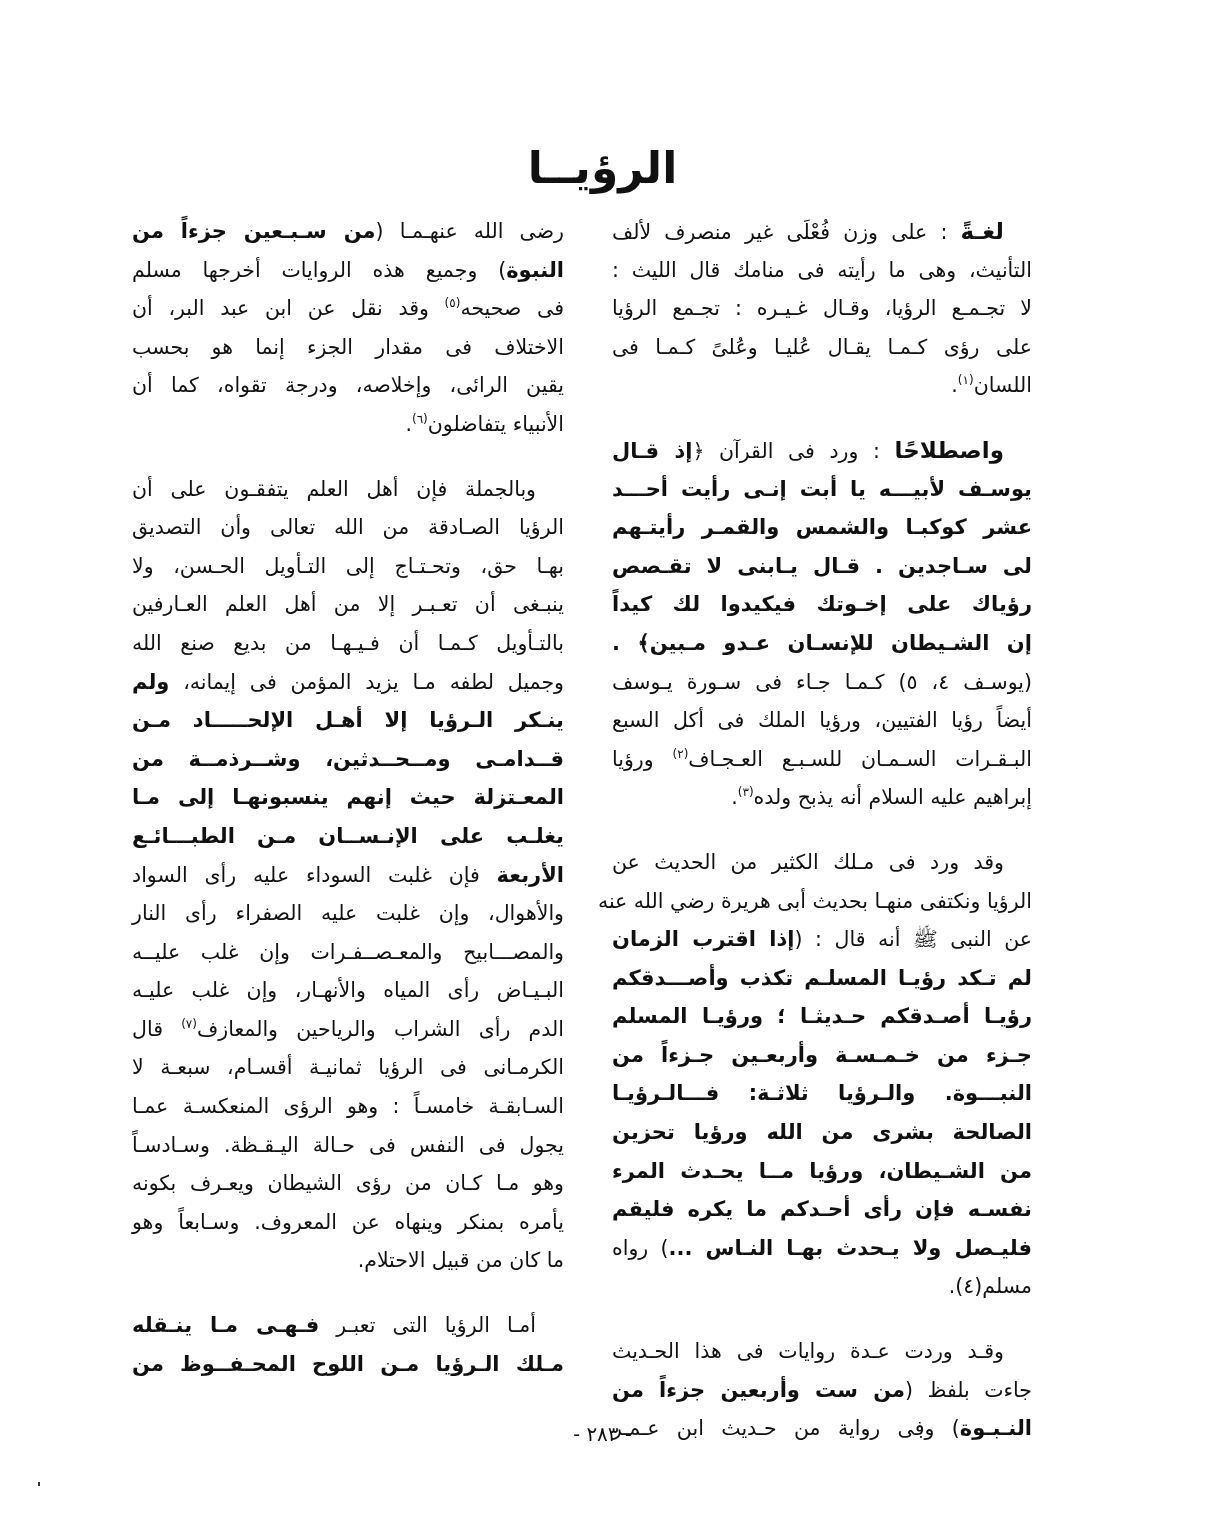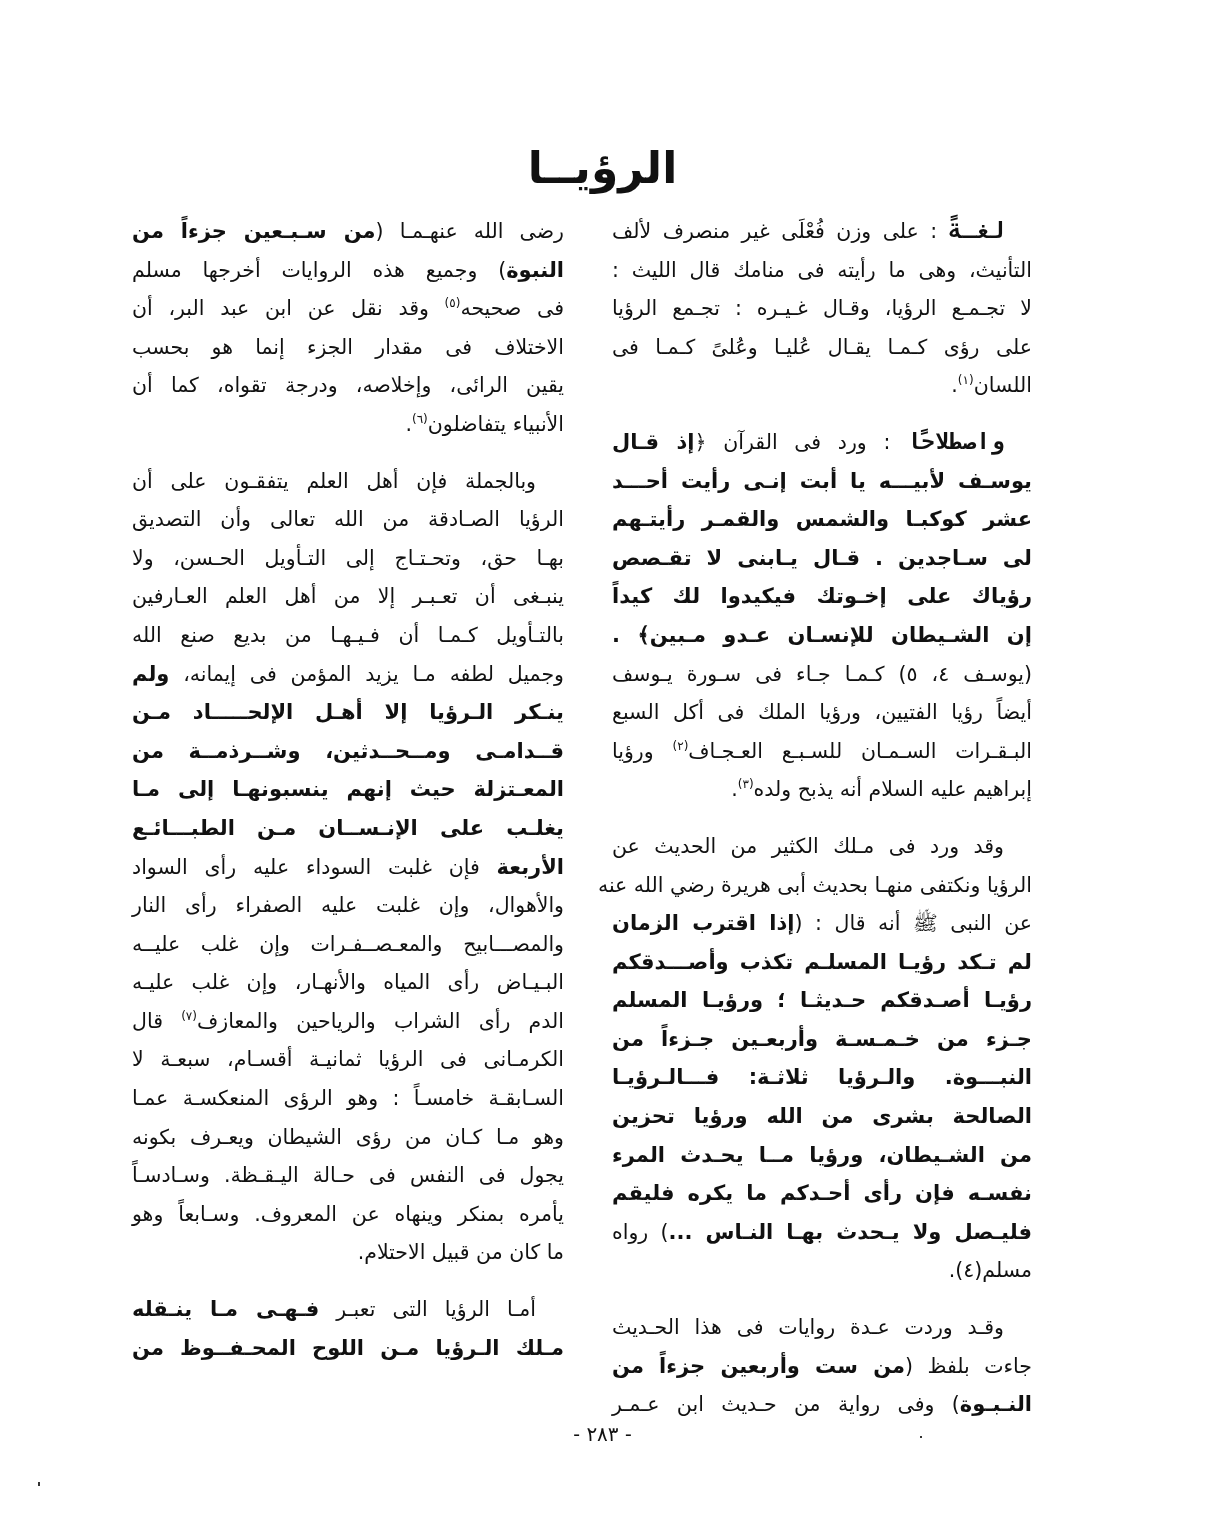--- a/index.html
+++ b/index.html
@@ -17,23 +17,23 @@
   }
   .col-right { left: 612px; width: 420px; }
   .col-left  { left: 132px; width: 432px; }
   .line {
     height: 38.6px; line-height: 38.6px; font-size: 20.5px;
     white-space: nowrap; text-align: justify; text-align-last: justify;
     overflow: visible;
   }
   .line.last { text-align-last: right; }
   .line.indent { padding-right: 28px; }
-  .line.gap { margin-top: 18px; }
+  .line.gap { margin-top: 26px; }
   .b { font-weight: bold; font-size: 21px; }
-  .kw { font-weight: bold; font-size: 23px; font-family: Liberation Mono, monospace; }
+  .kw { font-weight: bold; font-size: 23px; }
   sup { font-size: 12px; line-height: 0; }
   .page-number {
     position: absolute; top: 1422px; left: 0; width: 1205px; text-align: center;
     font-family: "DejaVu Serif", serif; font-size: 20px; direction: rtl;
   }
   .speck { position: absolute; background: #333; }
 </style>
 </head>
 <body>
 
@@ -88,22 +88,22 @@
     <div class="line"><span class="b">قــدامـى ومــحــدثين، وشــرذمــة من</span></div>
     <div class="line"><span class="b">المعـتزلة حيث إنهم ينسبونهـا إلى مـا</span></div>
     <div class="line"><span class="b">يغلـب على الإنـســان مـن الطبـــائـع</span></div>
     <div class="line"><span class="b">الأربعة</span><span> فإن غلبت السوداء عليه رأى السواد</span></div>
     <div class="line"><span>والأهوال، وإن غلبت عليه الصفراء رأى النار</span></div>
     <div class="line"><span>والمصـــابيح والمعـصــفـرات وإن غلب عليــه</span></div>
     <div class="line"><span>البـيـاض رأى المياه والأنهـار، وإن غلب عليـه</span></div>
     <div class="line"><span>الدم رأى الشراب والرياحين والمعازف</span><sup>(٧)</sup><span> قال</span></div>
     <div class="line"><span>الكرمـانى فى الرؤيا ثمانيـة أقسـام، سبعـة لا</span></div>
     <div class="line"><span>السـابقـة خامسـاً : وهو الرؤى المنعكسـة عمـا</span></div>
+    <div class="line"><span>يجول فى النفس فى حـالة اليـقـظة. وسـادسـاً</span></div>
     <div class="line"><span>وهو مـا كـان من رؤى الشيطان ويعـرف بكونه</span></div>
-    <div class="line"><span>يجول فى النفس فى حـالة اليـقـظة. وسـادسـاً</span></div>
     <div class="line"><span>يأمره بمنكر وينهاه عن المعروف. وسـابعاً وهو</span></div>
     <div class="line last"><span>ما كان من قبيل الاحتلام.</span></div>
     <div class="line indent gap"><span>أمـا الرؤيا التى تعبـر </span><span class="b">فـهـى مـا ينـقله</span></div>
     <div class="line"><span class="b">مـلك الـرؤيا مـن اللوح المحـفــوظ من</span></div>
   </div>
 
 <div class="page-number">- ٢٨٣ -</div>
 
 <div class="speck" style="left:38px; top:1482px; width:2px; height:4px;"></div>
 <div class="speck" style="left:920px; top:1436px; width:2px; height:2px;"></div>

